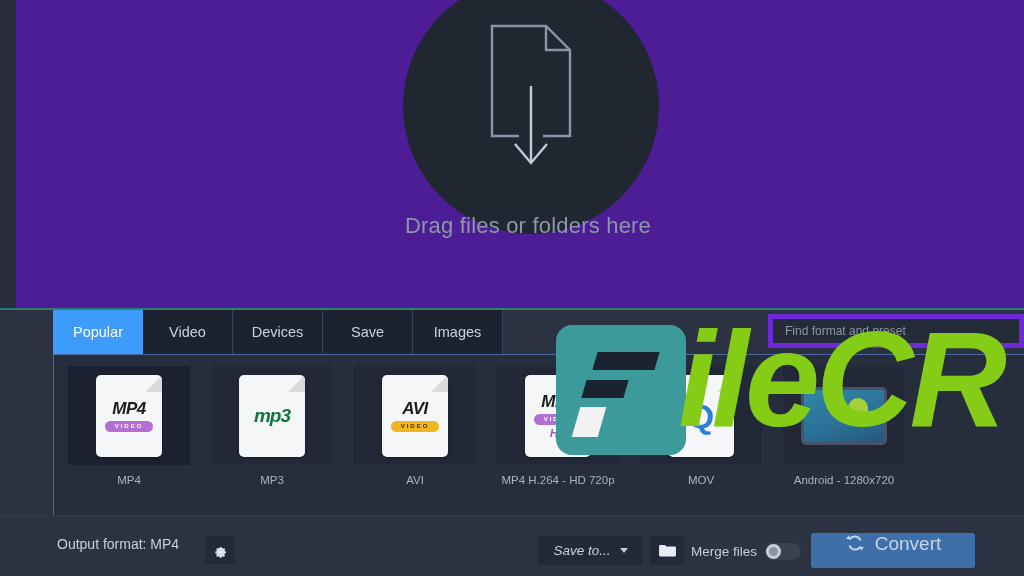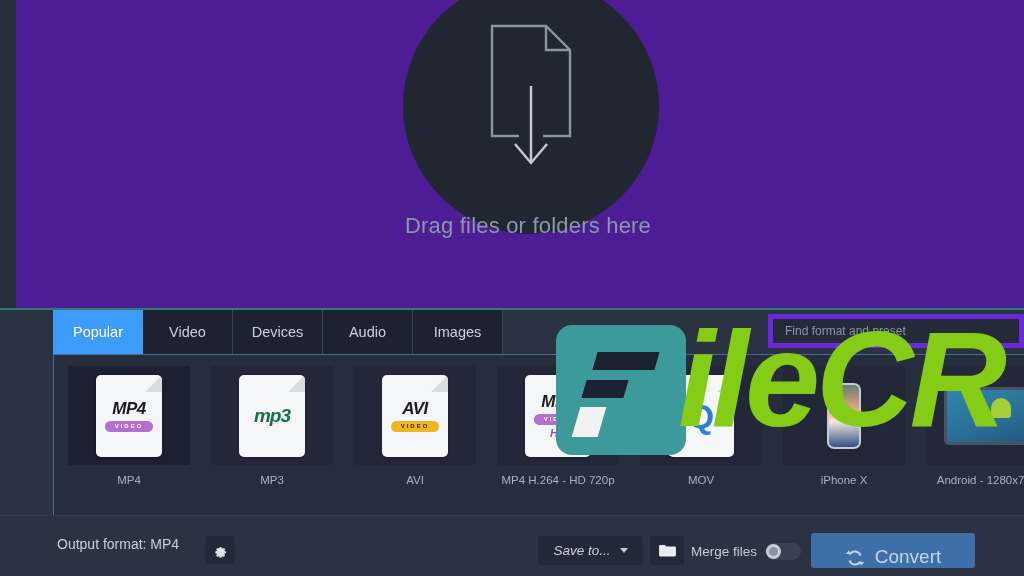--- a/index.html
+++ b/index.html
@@ -251,21 +251,21 @@
     position: absolute; left: 1px; top: 1px;
     width: 15px; height: 15px; border-radius: 50%;
     background: #8b93a1;
     border: 3px solid #c8ced8;
   }
   .convert-btn {
     position: absolute; left: 811px; top: 533px;
     width: 164px; height: 35px;
     background: #3f6fa8;
     border-radius: 3px;
-    display: flex; align-items: flex-end; justify-content: center;
+    display: flex; align-items: flex-start; justify-content: center;
     gap: 10px;
     cursor: pointer;
   }
   .convert-btn span.txt {
     font-size: 19px; color: #c4d6ec;
   }
 
   
   .watermark {
     position: absolute;
@@ -318,21 +318,21 @@
       <div class="tab active">
         <span>Popular</span>
       </div>
       <div class="tab">
         <span>Video</span>
       </div>
       <div class="tab">
         <span>Devices</span>
       </div>
       <div class="tab">
-        <span>Audio</span>
+        <span>Save</span>
       </div>
       <div class="tab">
         <span>Images</span>
       </div>
     </div>
 
     <div class="search-box">
       <span>Find format and preset</span>
     </div>
 
@@ -381,26 +381,20 @@
 
         <div class="fmt-card">
           <div class="fmt-thumb">
             <div class="sheet">
               <div class="mov-q">Q</div>
             </div>
           </div>
           <div class="fmt-name">MOV</div>
         </div>
 
-        <div class="fmt-card">
-          <div class="fmt-thumb">
-            <div class="phone"></div>
-          </div>
-          <div class="fmt-name">iPhone X</div>
-        </div>
 
         <div class="fmt-card">
           <div class="fmt-thumb">
             <div class="tablet">
               <div class="droid"></div>
             </div>
           </div>
           <div class="fmt-name">Android - 1280x720</div>
         </div>
 

